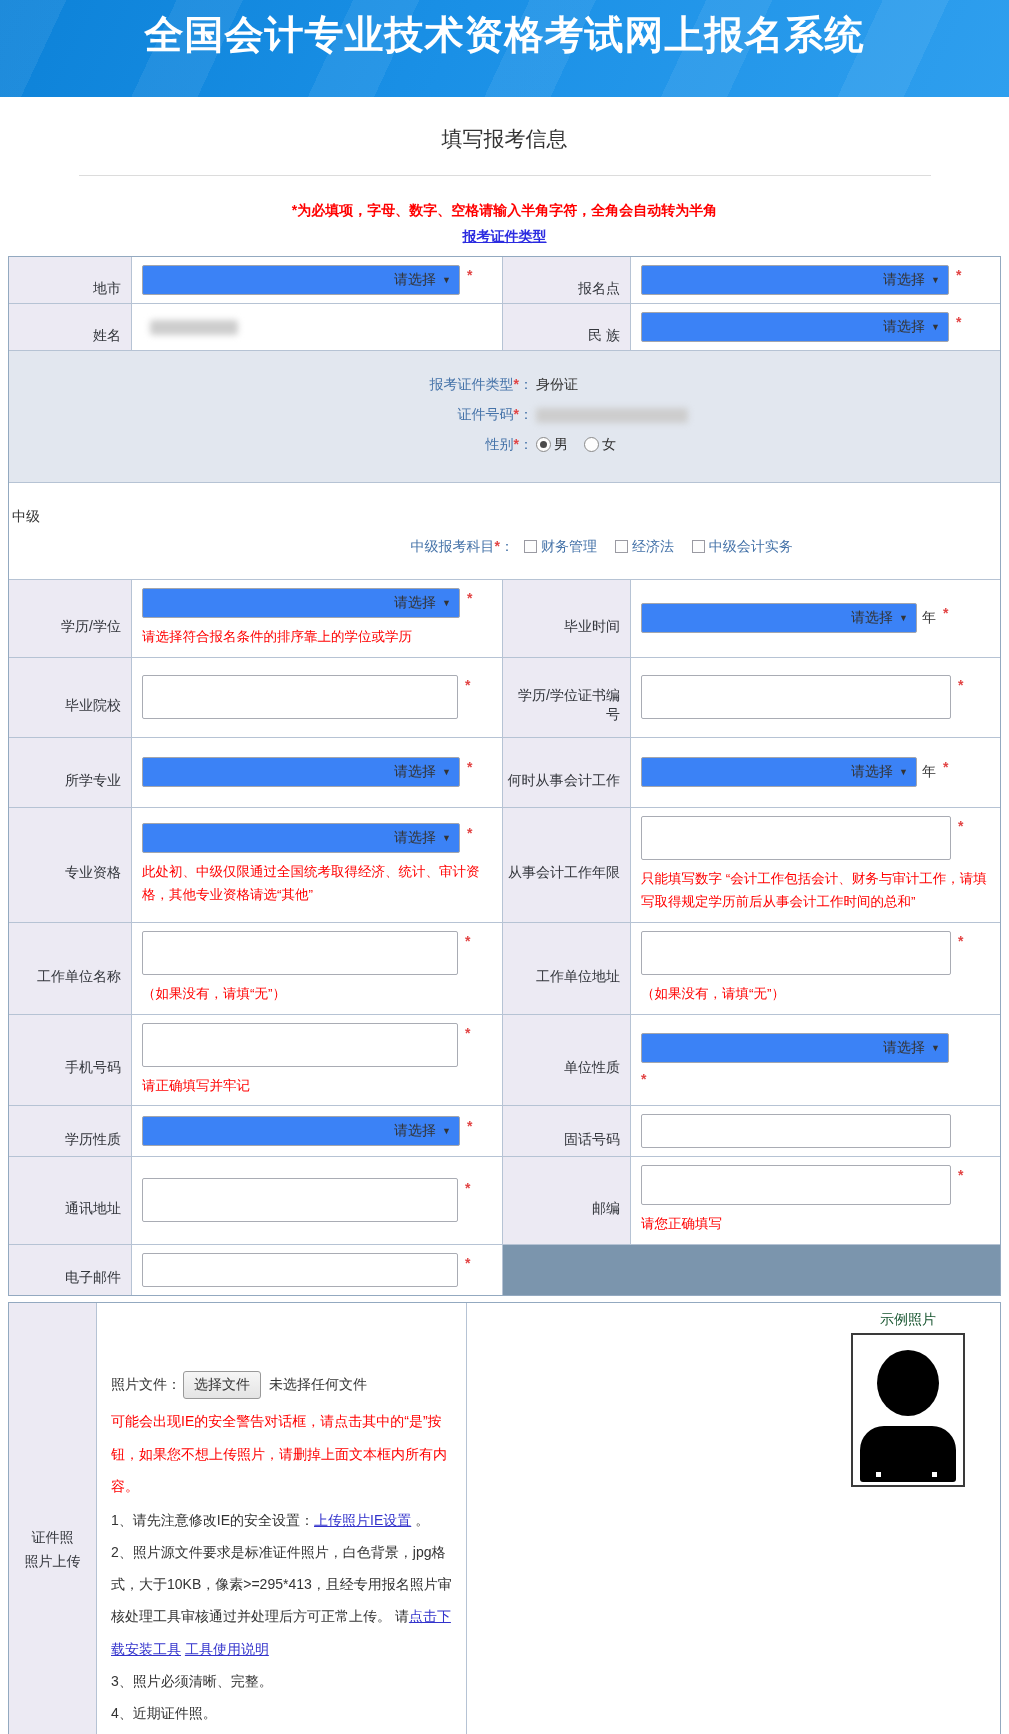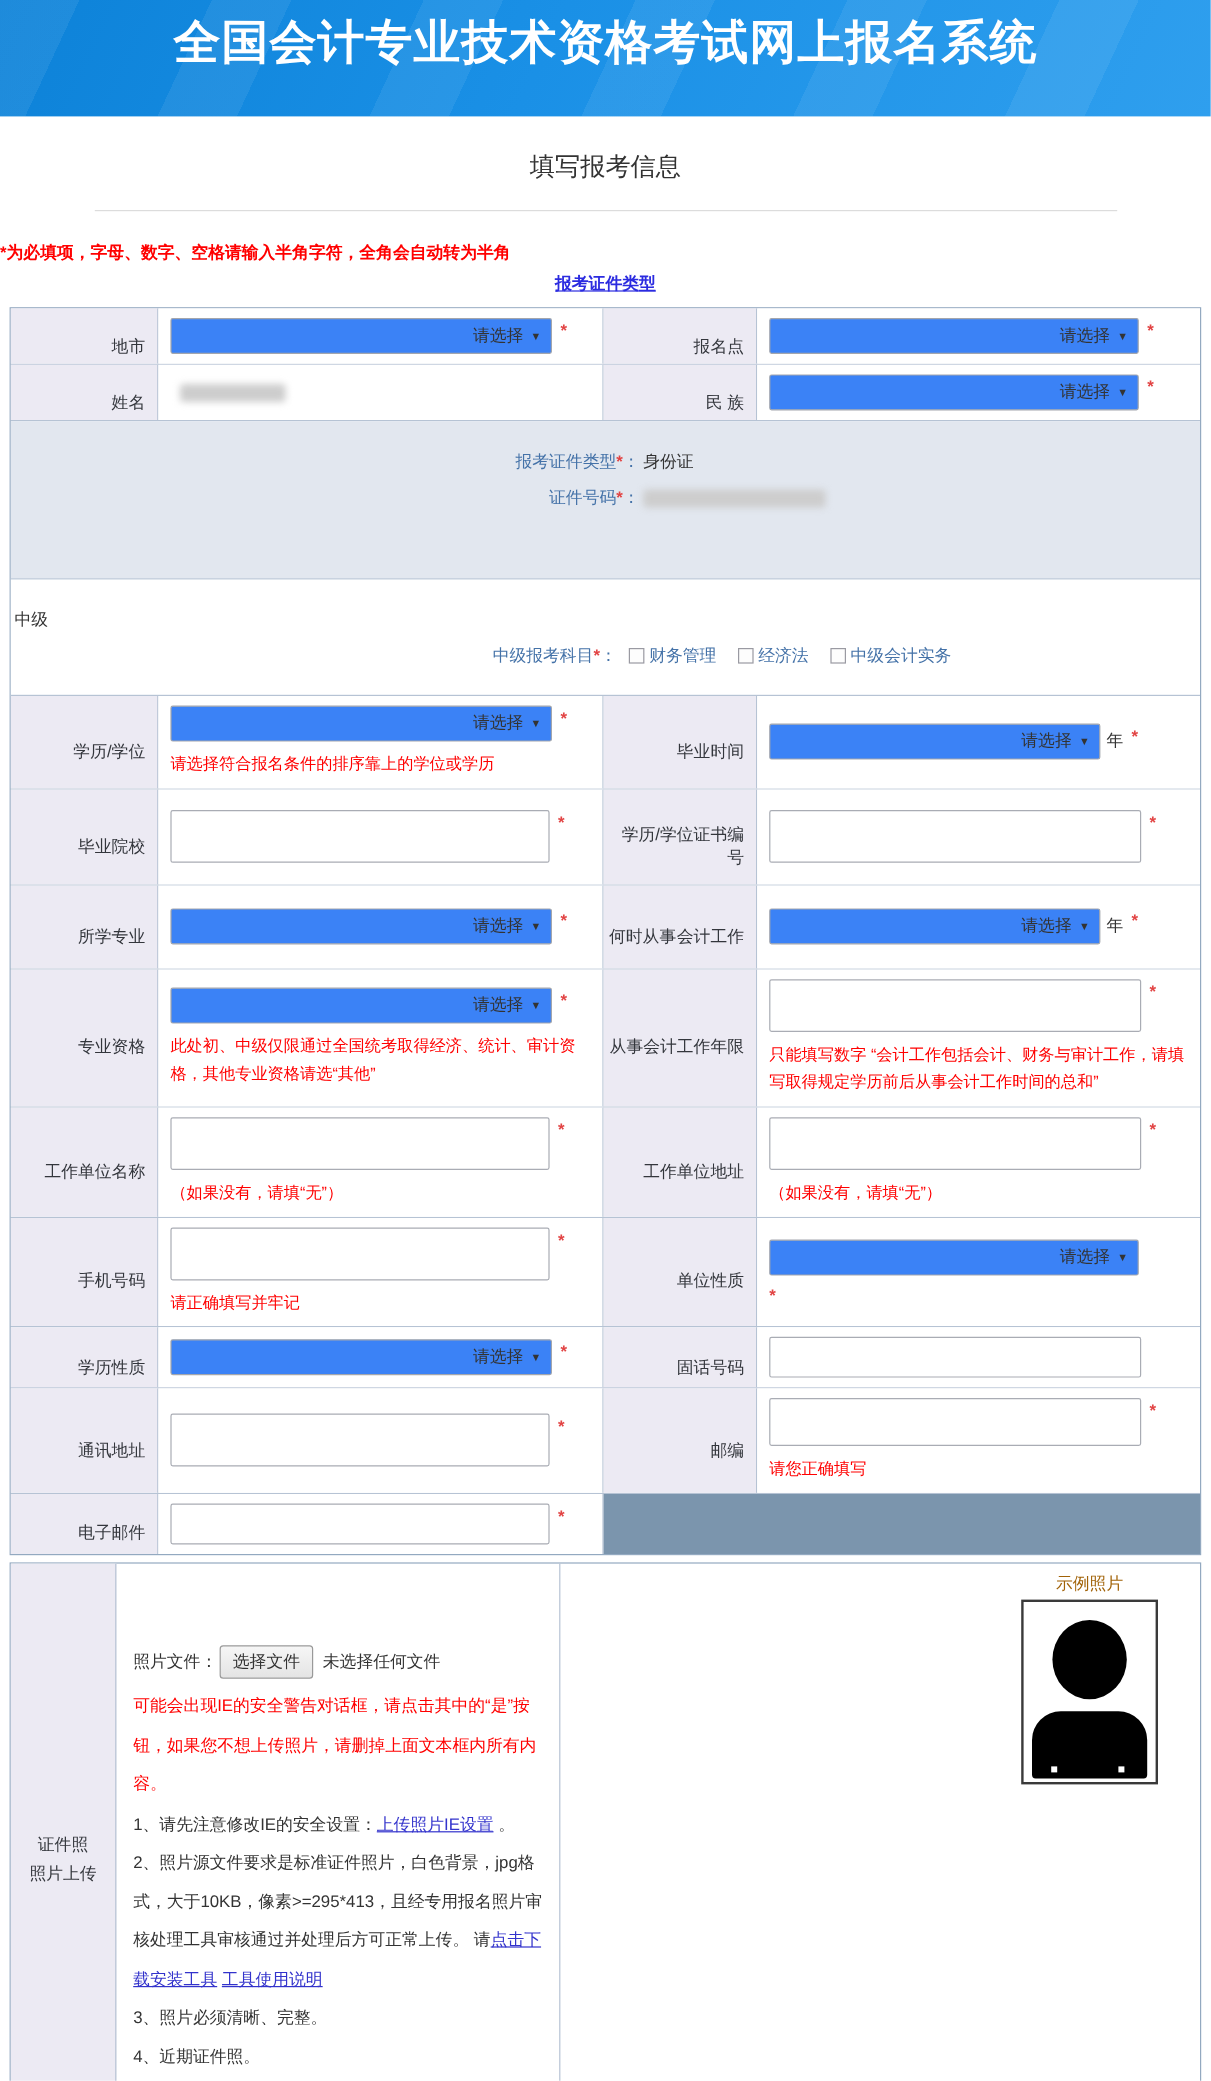--- a/index.html
+++ b/index.html
@@ -14,21 +14,21 @@
     height: 97px;
     background:
       repeating-linear-gradient(115deg, rgba(255,255,255,0.07) 0 60px, rgba(255,255,255,0) 60px 160px),
       linear-gradient(115deg,#0d82d8 0%, #1a90e6 45%, #2f9fee 100%);
     display:flex; align-items:flex-start; justify-content:center;
   }
   .banner h1 { color:#fff; font-size:39px; font-weight:bold; letter-spacing:1px; padding-top:8px; }
   
   .page-title { text-align:center; margin-top:28px; font-size:21px; color:#333; }
   .divider { width:852px; margin:22px auto 0; border-top:1px solid #dcdcdc; }
-  .note { margin-top:26px; color:#ff0000; font-weight:bold; font-size:14px; }
+  .note { text-align:center; margin-top:26px; color:#ff0000; font-weight:bold; font-size:14px; }
   .flow-link-wrap { text-align:center; margin-top:8px; }
   .flow-link { color:#2b2be0; font-weight:bold; text-decoration:underline; cursor:pointer; font-size:14px; }
   
   .tbl { width:993px; margin:10px 8px 0; border:1px solid #93a9c0; background:#fff; }
   .row { display:grid; grid-template-columns:123px 371px 128px 1fr; }
   .row > div { border-right:1px solid #b6c3d4; }
   .row > div:last-child { border-right:none; }
   .row, .rowfull { border-bottom:1px solid #b6c3d4; }
   .tbl > :last-child { border-bottom:none; }
   .lcell {
@@ -93,21 +93,21 @@
   .file-line { display:flex; align-items:center; margin-bottom:6px; }
   .file-btn {
     border:1px solid #999; border-radius:3px; background:linear-gradient(#f6f6f6,#e4e4e4);
     padding:4px 10px; font-size:14px; color:#333; margin:0 8px 0 2px; cursor:pointer; font-family:inherit;
   }
   .warn { color:#ff0000; line-height:2.3; }
   .plist { color:#333; line-height:2.3; margin-top:2px; }
   .blink { color:#3333cc; text-decoration:underline; cursor:pointer; }
   .ppanel { position:relative; }
   .sample-wrap { position:absolute; top:8px; right:35px; width:114px; text-align:center; }
-  .sample-title { font-size:14px; color:#a16207; margin-bottom:4px; }
+  .sample-title { font-size:14px; color:#14532d; margin-bottom:4px; }
   .sample-photo { width:114px; height:154px; background:#fff; border:2px solid #3a3a3a; position:relative; overflow:hidden; }
   .sil-head { position:absolute; top:15px; left:50%; transform:translateX(-50%); width:62px; height:66px; background:#000; border-radius:50%; }
   .sil-body { position:absolute; bottom:3px; left:50%; transform:translateX(-50%); width:96px; height:56px; background:#000; border-radius:24px 24px 3px 3px; }
   .sil-body::after { content:""; position:absolute; bottom:5px; left:16px; width:5px; height:5px; background:#fff; box-shadow:56px 0 0 #fff; }
 </style>
 </head>
 <body>
 
 <div class="banner">
   <h1>全国会计专业技术资格考试网上报名系统</h1>
@@ -172,20 +172,27 @@
 
   <div class="rowfull" style="min-height:132px;padding-left:19px;">
     <div class="cline">
       <span class="lpart"><span class="blbl">报考证件类型</span><span class="star">*</span><span class="colon">：</span></span>
       <span class="vpart">身份证</span>
     </div>
     <div class="cline">
       <span class="lpart"><span class="blbl">证件号码</span><span class="star">*</span><span class="colon">：</span></span>
       <span class="vpart"><span class="blur-val bw-id"></span></span>
     </div>
+    <div class="cline">
+      <span class="lpart"><span class="blbl">性别</span><span class="star">*</span><span class="colon">：</span></span>
+      <span class="vpart indent">
+        <span class="radio checked"></span><span class="rlbl">男</span>
+        <span class="radio"></span><span class="rlbl">女</span>
+      </span>
+    </div>
   </div>
 
   <div class="rowfull white" style="min-height:82px;">
     <div class="cline">
       <span class="vpart">中级</span>
     </div>
     <div class="cline">
       <span class="lpart"><span class="blbl">中级报考科目</span><span class="star">*</span><span class="colon">：</span></span>
       <span class="vpart indent" style="padding-left:10px;">
         <span class="cb"></span><span class="cblbl">财务管理</span>

